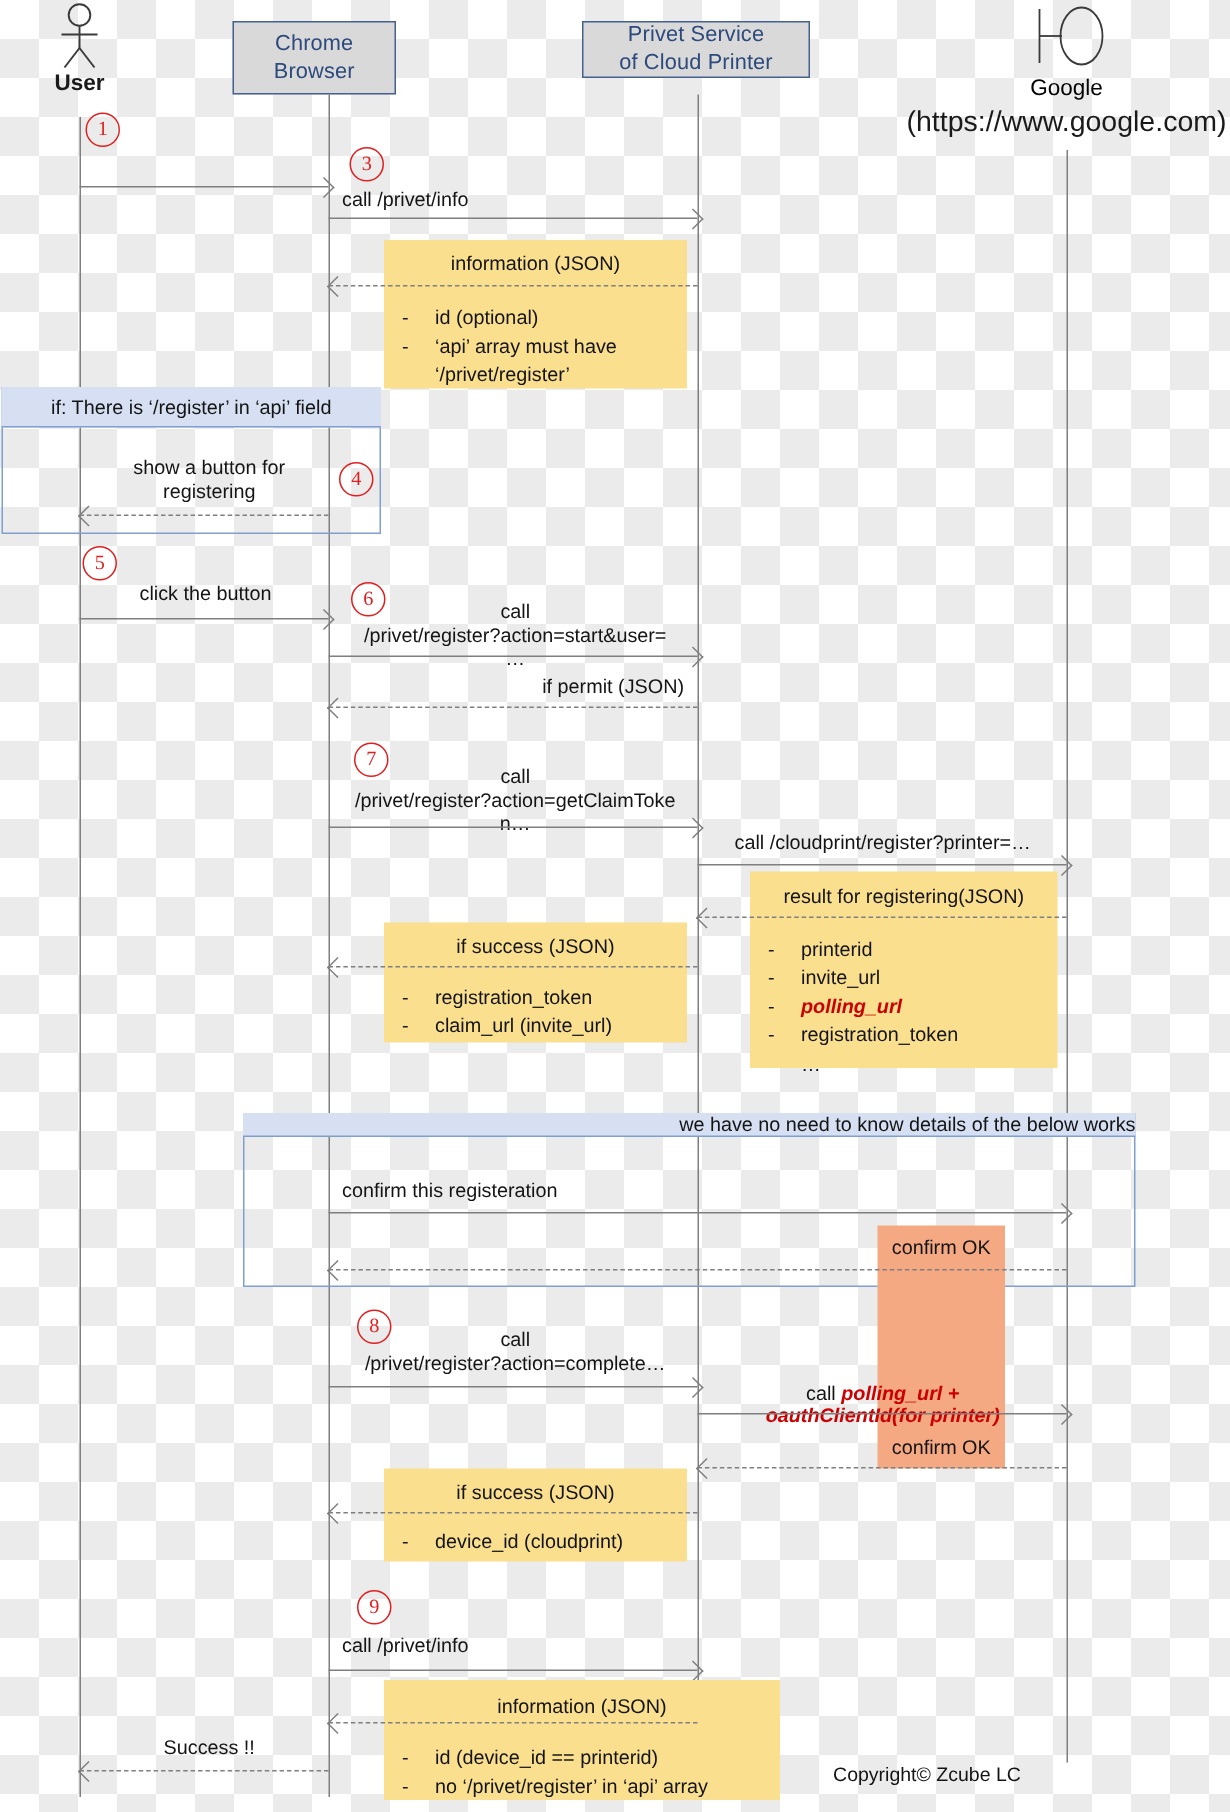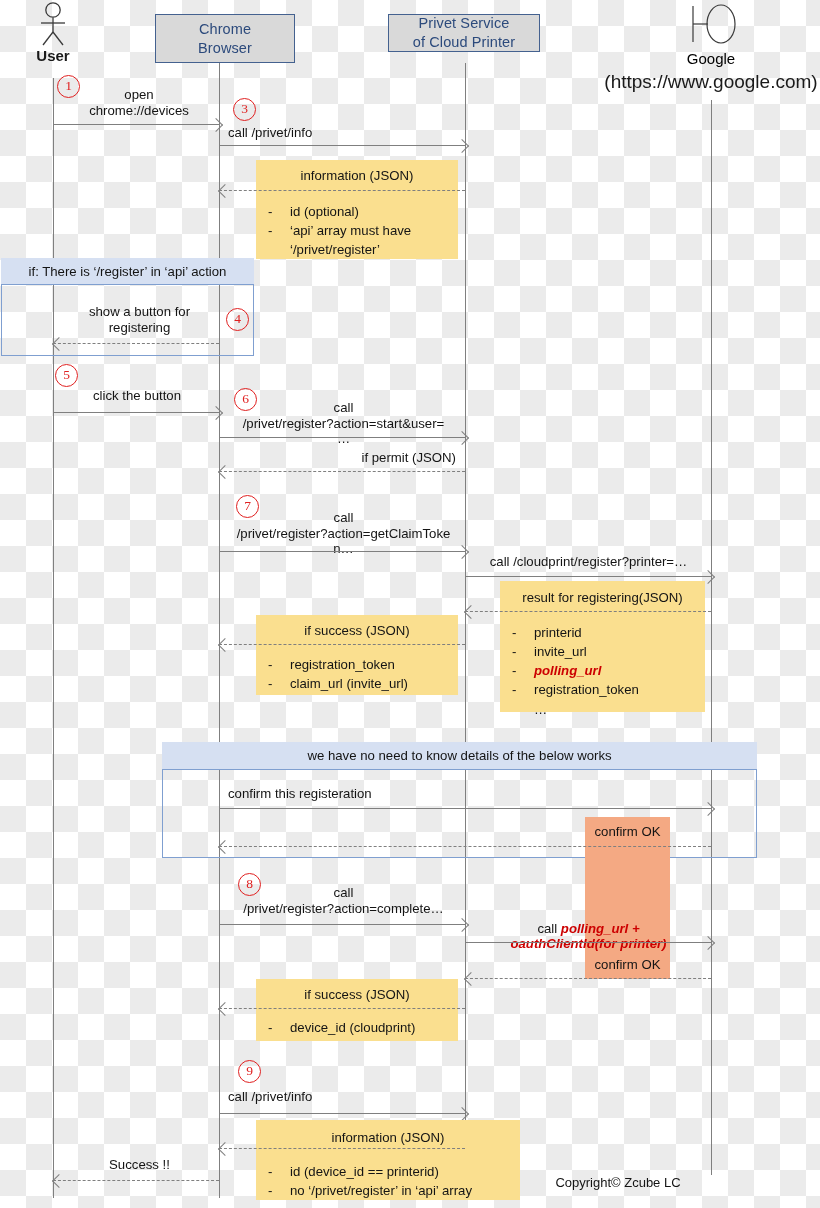--- a/index.html
+++ b/index.html
@@ -195,21 +195,21 @@
 
   <svg class="abs" style="left:28px; top:2px; width:50px; height:48px;" viewBox="0 0 50 48">
     <circle cx="25" cy="8" r="7.2" fill="none" stroke="#3a3a3a" stroke-width="1.3"></circle>
     <line x1="25" y1="15.4" x2="25" y2="30" stroke="#3a3a3a" stroke-width="1.3"></line>
     <line x1="13" y1="21" x2="37" y2="21" stroke="#3a3a3a" stroke-width="1.3"></line>
     <line x1="25" y1="30" x2="15" y2="43" stroke="#3a3a3a" stroke-width="1.3"></line>
     <line x1="25" y1="30" x2="35" y2="43" stroke="#3a3a3a" stroke-width="1.3"></line>
   </svg>
   <div class="stick-label" style="left:13px; top:47px; width:80px;">User</div>
 
-  <div class="actor-box" style="left:155px; top:14px; width:140px; height:49px;">
+  <div class="actor-box" style="left:155px; top:14px; width:109px; height:49px;">
     <div>
       <span class="lbl">Chrome</span>
       <span class="lbl">Browser</span>
     </div>
   </div>
 
   <div class="actor-box" style="left:388px; top:14px; width:152px; height:38px;">
     <div>
       <span class="lbl">Privet Service</span>
       <span class="lbl">of Cloud Printer</span>
@@ -218,22 +218,20 @@
 
   <svg class="abs" style="left:684px; top:2px; width:56px; height:44px;" viewBox="0 0 56 44">
     <line x1="9" y1="4" x2="9" y2="40" stroke="#3a3a3a" stroke-width="1.2"></line>
     <line x1="9" y1="22" x2="24" y2="22" stroke="#3a3a3a" stroke-width="1.2"></line>
     <ellipse cx="37" cy="22" rx="14" ry="19" fill="none" stroke="#3a3a3a" stroke-width="1.2"></ellipse>
   </svg>
   <div class="google-label" style="left:651px; top:50px; width:120px;">Google</div>
   <div class="google-url" style="left:601px; top:71px; width:220px;">(https://www.google.com)</div>
 
   <div class="step" style="left:57px; top:75px;">1</div>
-  <div class="msg-label" style="left:55px; top:87px; width:168px;">open
-chrome://devices</div>
   <div class="msg" style="left:53px; top:124px; width:166px;"></div>
   <div class="arrowhead right" style="left:211px; top:120px;"></div>
 
   <div class="step" style="left:233px; top:98px;">3</div>
   <div class="msg-label left-al" style="left:228px; top:125px; width:230px;">call /privet/info</div>
   <div class="msg" style="left:219px; top:145px; width:246px;"></div>
   <div class="arrowhead right" style="left:457px; top:141px;"></div>
 
   <div class="note" style="left:256px; top:160px; width:202px; height:99px;">
     <div class="note-title" style="top:7px;">information (JSON)</div>
@@ -242,21 +240,21 @@
       <div class="bullet-row"><span class="dash">-</span><span class="txt">‘api’ array must have
 ‘/privet/register’</span></div>
     </div>
   </div>
 
   <div class="msg dashed" style="left:219px; top:190px; width:246px;"></div>
   <div class="arrowhead left" style="left:220px; top:186px;"></div>
 
   <div class="frag" style="left:1px; top:258px; width:253px; height:98px;"></div>
   <div class="frag-head" style="left:1px; top:258px; width:253px; height:27px;">
-    <span>if: There is ‘/register’ in ‘api’ action</span>
+    <span>if: There is ‘/register’ in ‘api’ field</span>
   </div>
 
   <div class="step" style="left:226px; top:308px;">4</div>
   <div class="msg-label" style="left:62px; top:304px; width:155px;">show a button for
 registering</div>
   <div class="msg dashed" style="left:53px; top:343px; width:166px;"></div>
   <div class="arrowhead left" style="left:54px; top:339px;"></div>
 
   <div class="step" style="left:55px; top:364px;">5</div>
   <div class="msg-label" style="left:57px; top:388px; width:160px;">click the button</div>
@@ -302,21 +300,21 @@
     <div class="note-title" style="top:7px;">if success (JSON)</div>
     <div class="note-body" style="left:12px; top:40px; right:6px;">
       <div class="bullet-row"><span class="dash">-</span><span class="txt">registration_token</span></div>
       <div class="bullet-row"><span class="dash">-</span><span class="txt">claim_url (invite_url)</span></div>
     </div>
   </div>
   <div class="msg dashed" style="left:219px; top:644px; width:246px;"></div>
   <div class="arrowhead left" style="left:220px; top:640px;"></div>
 
   <div class="frag" style="left:162px; top:742px; width:595px; height:116px;"></div>
-  <div class="frag-head" style="left:162px; top:742px; width:595px; height:28px;">
+  <div class="frag-head" style="left:162px; top:742px; width:595px; height:16px;justify-content:flex-end;">
     <span>we have no need to know details of the below works</span>
   </div>
 
   <div class="msg-label left-al" style="left:228px; top:786px; width:300px;">confirm this registeration</div>
   <div class="msg" style="left:219px; top:808px; width:492px;"></div>
   <div class="arrowhead right" style="left:703px; top:804px;"></div>
 
   <div class="activation" style="left:585px; top:817px; width:85px; height:162px;"></div>
 
   <div class="msg-label" style="left:585px; top:824px; width:85px;">confirm OK</div>

